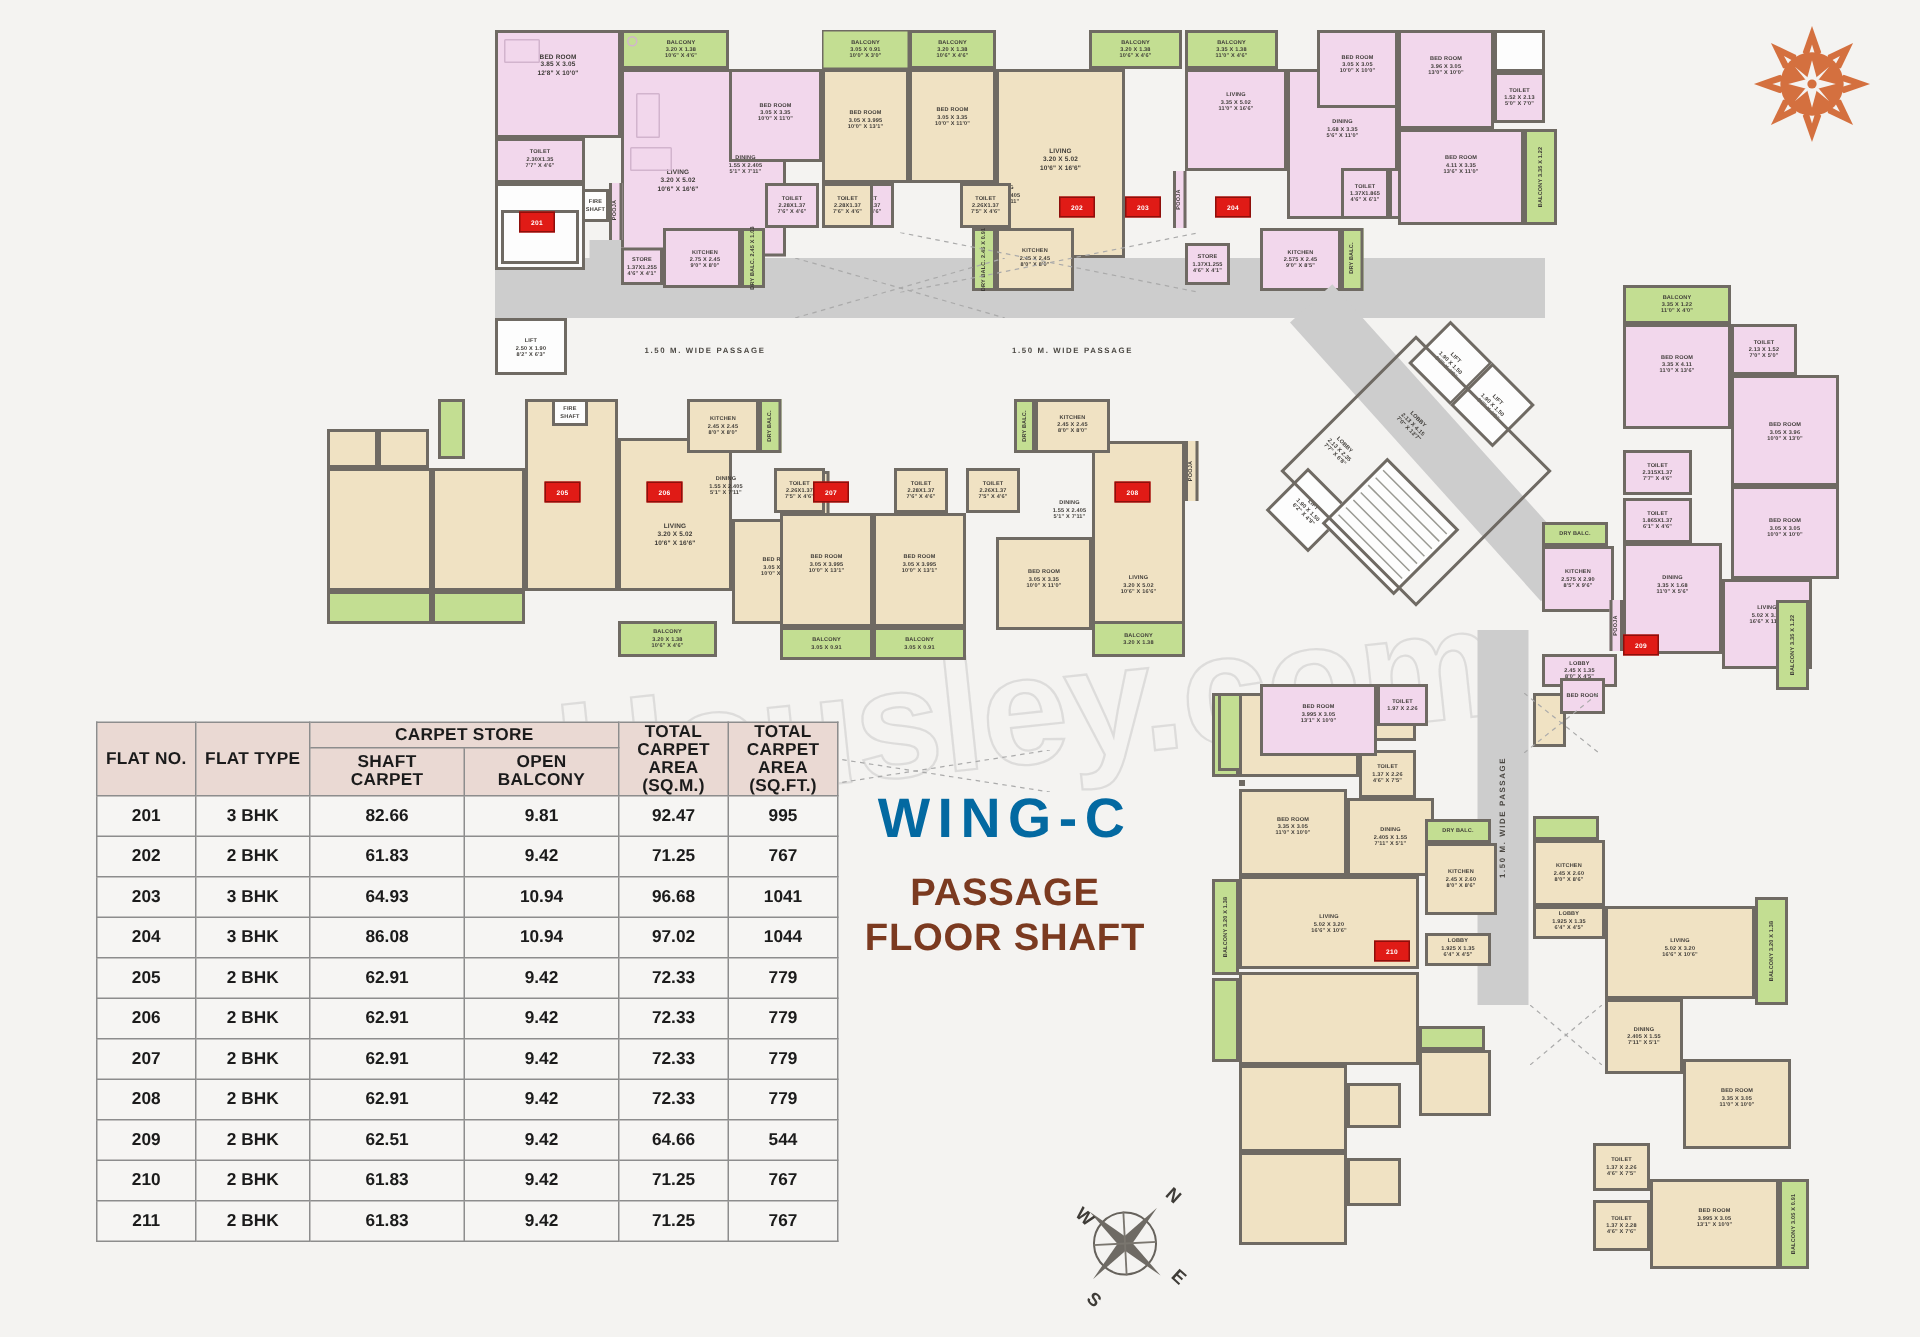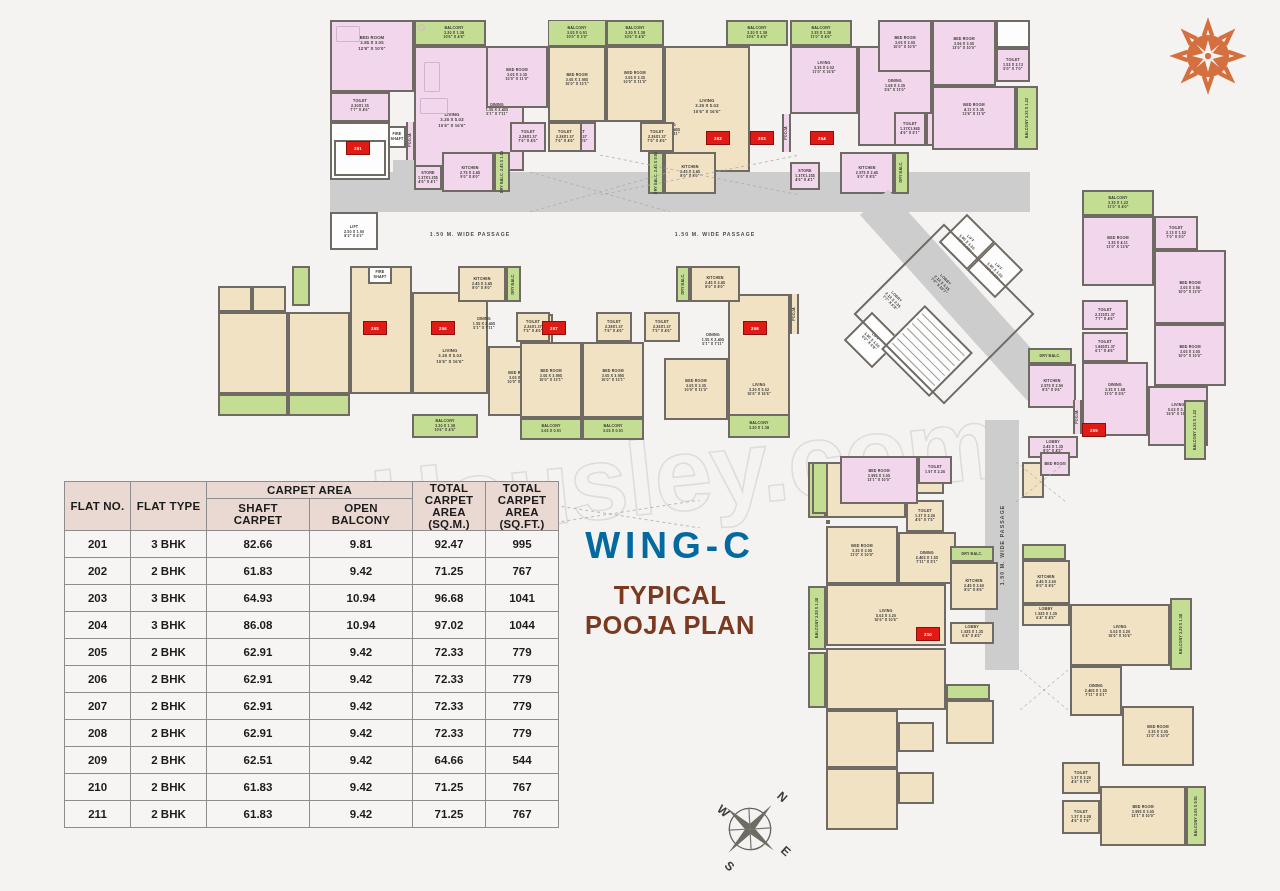--- a/index.html
+++ b/index.html
@@ -945,21 +945,21 @@
       <span>TOILET</span><br>
       <span>1.97 X 2.26</span>
     </div>
   </div>
 
   <table id="areatable">
     <thead>
       <tr>
         <th class="c-flatno" rowspan="2">FLAT NO.</th>
         <th class="c-flattype" rowspan="2">FLAT TYPE</th>
-        <th colspan="2">CARPET AREA</th>
+        <th colspan="2">CARPET STORE</th>
         <th class="c-sqm" rowspan="2">
           <span>TOTAL</span><br>
           <span>CARPET</span><br>
           <span>AREA</span><br>
           <span>(SQ.M.)</span>
         </th>
         <th class="c-sqft" rowspan="2">
           <span>TOTAL</span><br>
           <span>CARPET</span><br>
           <span>AREA</span><br>
@@ -1065,22 +1065,22 @@
           <td class="c-openbal">9.42</td>
           <td class="c-sqm">71.25</td>
           <td class="c-sqft">767</td>
         </tr>
       </tbody>
   </table>
 
   <div class="titleblk">
     <div class="t-wing">WING-C</div>
     <div class="t-typ">
-      <span>TYPICAL</span><br>
-      <span>POOJA PLAN</span>
+      <span>PASSAGE</span><br>
+      <span>FLOOR SHAFT</span>
     </div>
   </div>
 
   <div class="compass">
     <svg viewBox="0 0 100 100" width="100" height="94">
       <g transform="rotate(42 50 50)">
         <circle cx="50" cy="50" r="22" fill="none" stroke="#66625c" stroke-width="1.4"></circle>
         <g fill="#6e6a64">
           <path d="M50 16 L54 48 L50 52 L46 48 Z"></path>
           <path d="M50 84 L54 52 L50 48 L46 52 Z"></path>

